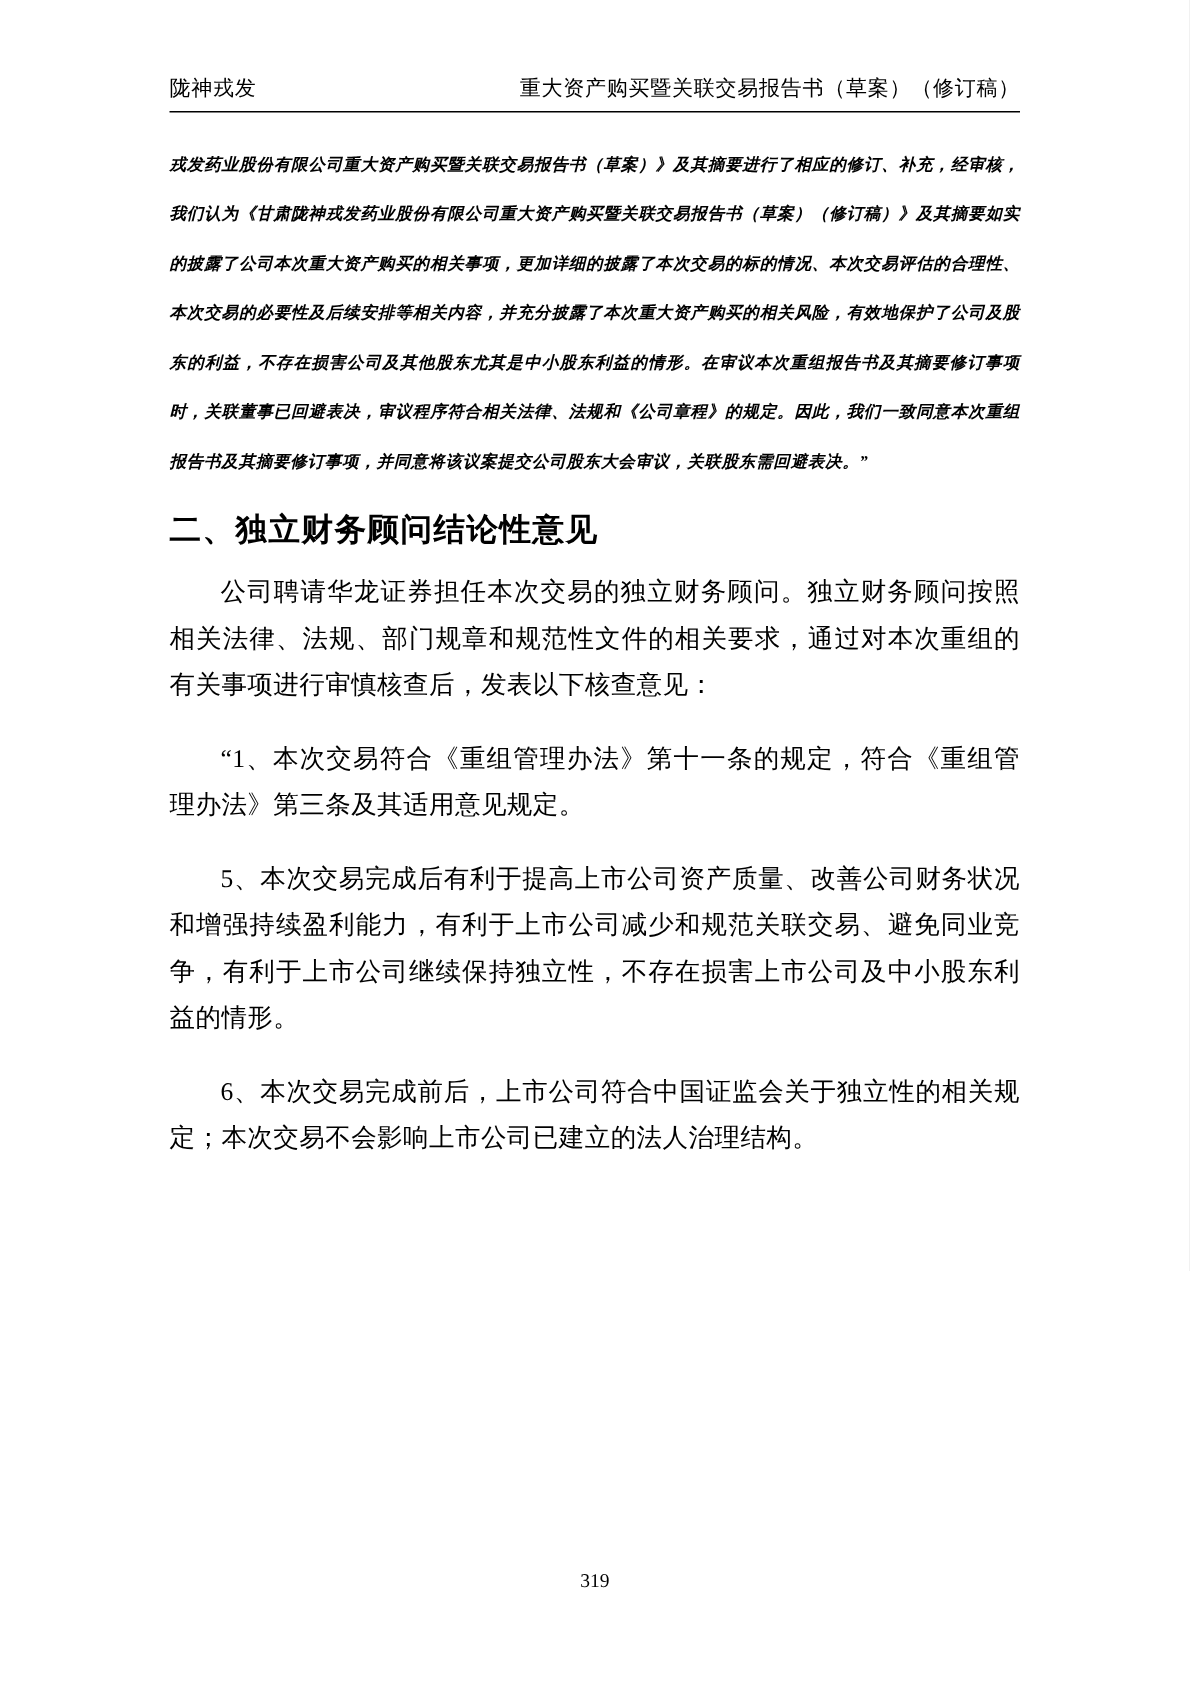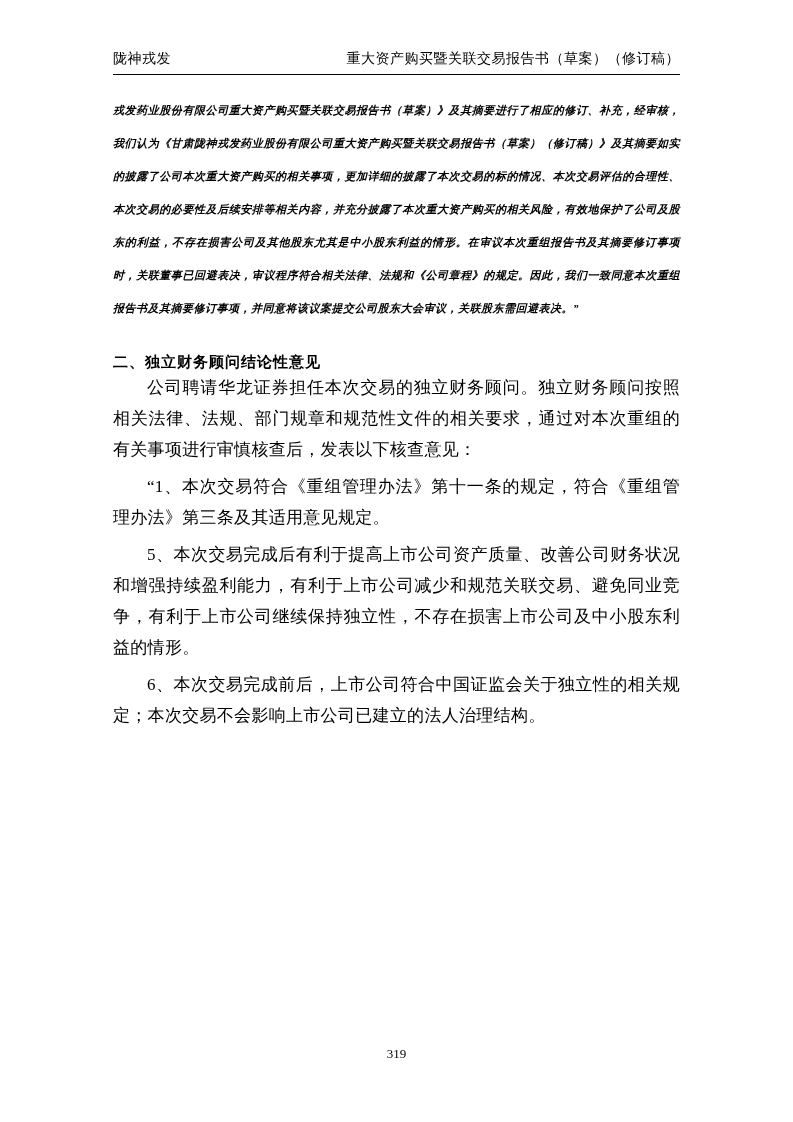--- a/index.html
+++ b/index.html
@@ -38,37 +38,37 @@
     font-size: 11px;
     line-height: 33px;
     font-weight: bold;
     font-style: italic;
     text-align: justify;
     letter-spacing: 0.5px;
   }
 
   
   .section-heading {
-    margin-top: 28px;
+    margin-top: 14px;
     font-family: "Liberation Sans", sans-serif;
-    font-size: 15px;
+    font-size: 21px;
     font-weight: bold;
     letter-spacing: 1px;
   }
 
   .body-paragraph {
-    margin-top: 6px;
+    margin-top: 18px;
     font-size: 17px;
     line-height: 31px;
     text-align: justify;
     text-indent: 2em;
     letter-spacing: 0.3px;
   }
 
-  .body-paragraph.intro { margin-top: 0; }
+  .body-paragraph.intro { margin-top: 12px; }
 
   
   .page-footer {
     position: absolute;
     left: 0;
     right: 0;
     bottom: 60px;
     text-align: center;
     font-size: 13px;
   }

